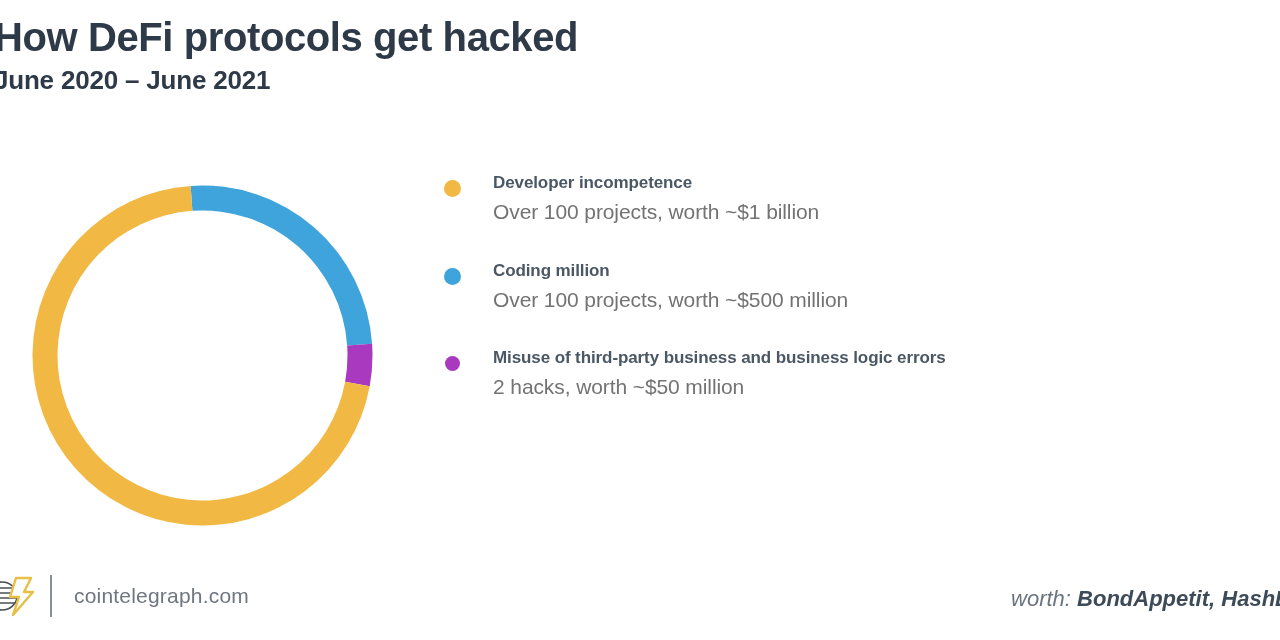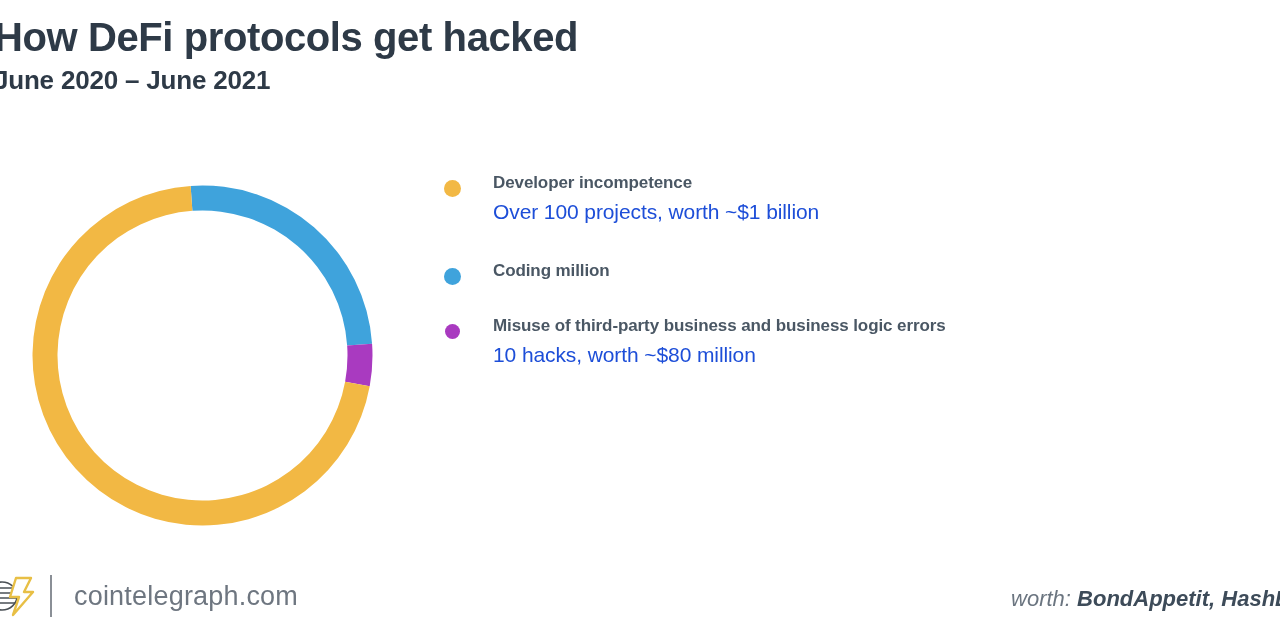--- a/index.html
+++ b/index.html
@@ -52,21 +52,21 @@
     font-size:17px;
     font-weight:bold;
     color:#4a5764;
     line-height:1.25;
     white-space:nowrap;
     letter-spacing:-0.1px;
   }
   .legend-sub {
     font-size:21px;
     font-weight:normal;
-    color:#1d4ed8;
+    color:#737373;
     line-height:1.25;
     margin-top:6px;
     white-space:nowrap;
     letter-spacing:-0.1px;
   }
 
   
   #footer {
     position:absolute;
     left:0; right:0; bottom:0;
@@ -80,21 +80,21 @@
     height:44px;
   }
   #brand-logo { width:52px; height:42px; flex:0 0 auto; }
   #brand-divider {
     width:2px; height:42px;
     background:#8a8f96;
     margin:0 22px 0 12px;
     flex:0 0 auto;
   }
   #brand-url {
-    font-size:27px;
+    font-size:21px;
     color:#6e7680;
     letter-spacing:0.2px;
     white-space:nowrap;
   }
   #footer-source {
     position:absolute;
     right:-22px; bottom:28px;
     font-size:22px;
     font-style:italic;
     color:#6b7580;
@@ -128,26 +128,27 @@
 
   <div class="legend-item">
     <span class="legend-bullet" style="background: rgb(242, 184, 68);"></span>
     <div class="legend-label">Developer incompetence</div>
     <div class="legend-sub">Over 100 projects, worth ~$1 billion</div>
   </div>
 
   <div class="legend-item">
     <span class="legend-bullet" style="background: rgb(63, 163, 220);"></span>
     <div class="legend-label">Coding million</div>
+    <div class="legend-sub">Over 100 projects, worth ~$500 million</div>
   </div>
 
   <div class="legend-item small-bullet">
     <span class="legend-bullet" style="background: rgb(169, 58, 192);"></span>
     <div class="legend-label">Misuse of third-party business and business logic errors</div>
-    <div class="legend-sub">10 hacks, worth ~$80 million</div>
+    <div class="legend-sub">2 hacks, worth ~$50 million</div>
   </div>
 
 </div>
 
 <div id="footer">
 
   <div id="footer-brand">
     <svg id="brand-logo" viewBox="0 0 52 42">
       <ellipse cx="16" cy="21" rx="15" ry="14" fill="none" stroke="#4a5055" stroke-width="1.6"></ellipse>
       <path d="M2 13 H30 M1 18 H31 M1 23 H31 M2 28 H30" stroke="#4a5055" stroke-width="1.6" fill="none"></path>

